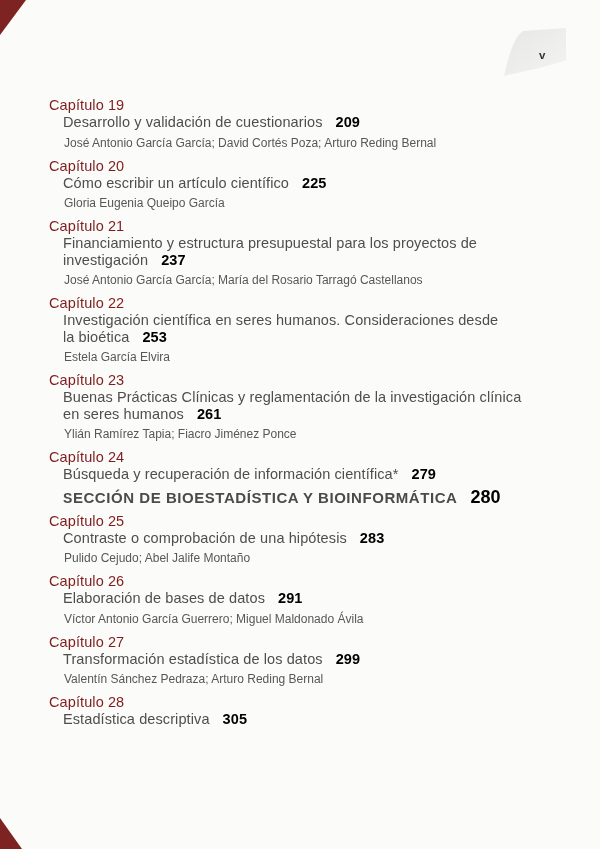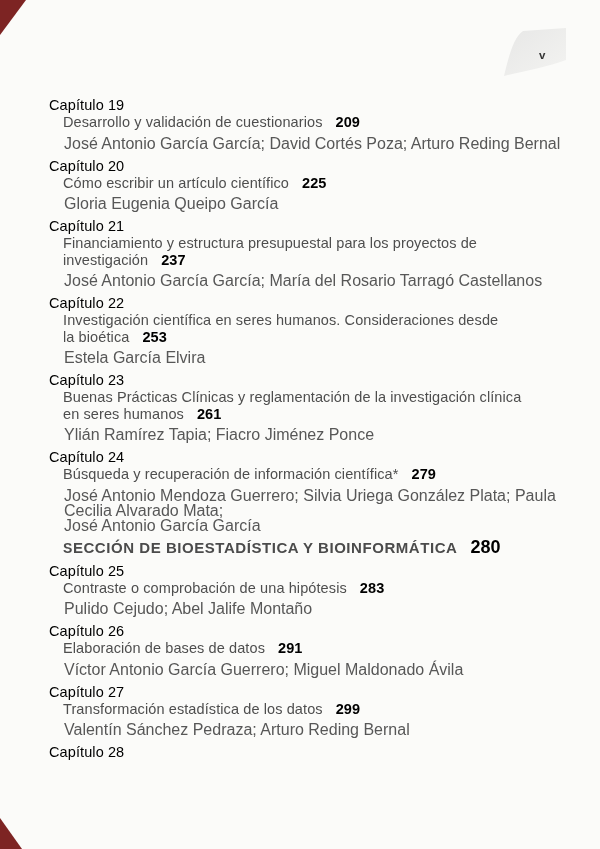--- a/index.html
+++ b/index.html
@@ -29,31 +29,31 @@
   .folio {
     position: absolute; left: 539px; top: 49px;
     font-size: 11.5px; font-weight: 600; color: #343434;
     letter-spacing: 0.5px;
   }
 
   .toc { padding: 96px 20px 0 49px; }
 
   .chapter { margin-bottom: 6px; }
   .chap-label {
-    font-size: 14.5px; line-height: 18px; color: #000000;
+    font-size: 14.5px; line-height: 18px; color: #7f1d1d;
     letter-spacing: 0.1px;
   }
   .chap-title {
     font-size: 14.5px; line-height: 16.5px; color: #4e4e4e;
     padding-left: 14px; letter-spacing: 0.1px;
   }
   .title-text { white-space: pre-line; }
   .pg { font-weight: 700; color: #000000; margin-left: 13px; }
   .chap-authors {
-    font-size: 16px; line-height: 15px; color: #575757;
+    font-size: 12px; line-height: 15px; color: #575757;
     padding-left: 15px; margin-top: 5px; white-space: pre-line;
   }
 
   .section-row {
     padding-left: 14px; margin-top: 2px; margin-bottom: 6px;
     line-height: 16px;
   }
   .section-label {
     display: inline-block;
     font-size: 15px; font-weight: 600; color: #4b4b4b;
@@ -114,22 +114,20 @@
   <article class="chapter">
     <div class="chap-label">Capítulo 23</div>
     <div class="chap-title"><span class="title-text">Buenas Prácticas Clínicas y reglamentación de la investigación clínica
 en seres humanos</span><span class="pg">261</span></div>
     <div class="chap-authors">Ylián Ramírez Tapia; Fiacro Jiménez Ponce</div>
   </article>
 
   <article class="chapter">
     <div class="chap-label">Capítulo 24</div>
     <div class="chap-title"><span class="title-text">Búsqueda y recuperación de información científica*</span><span class="pg">279</span></div>
-    <div class="chap-authors">José Antonio Mendoza Guerrero; Silvia Uriega González Plata; Paula Cecilia Alvarado Mata;
-José Antonio García García</div>
   </article>
 </section>
 
     <div class="section-row">
       <span class="section-label">SECCIÓN DE BIOESTADÍSTICA Y BIOINFORMÁTICA</span><span class="pg">280</span>
     </div>
 
     <section id="chapters-b">
   <article class="chapter">
     <div class="chap-label">Capítulo 25</div>
@@ -144,16 +142,17 @@
   </article>
 
   <article class="chapter">
     <div class="chap-label">Capítulo 27</div>
     <div class="chap-title"><span class="title-text">Transformación estadística de los datos</span><span class="pg">299</span></div>
     <div class="chap-authors">Valentín Sánchez Pedraza; Arturo Reding Bernal</div>
   </article>
 
   <article class="chapter">
     <div class="chap-label">Capítulo 28</div>
+    <div class="chap-title"><span class="title-text">Estadística descriptiva</span><span class="pg">305</span></div>
   </article>
 </section>
   </main>
 </div>
 
 </body></html>

